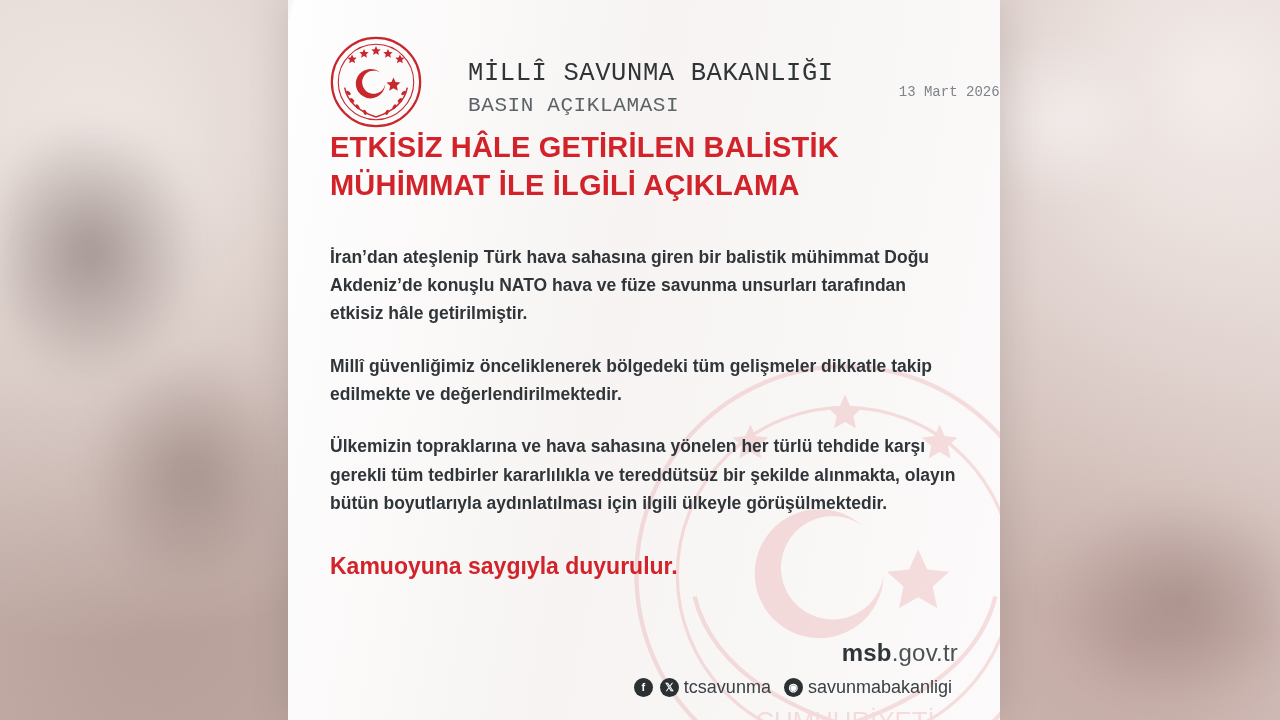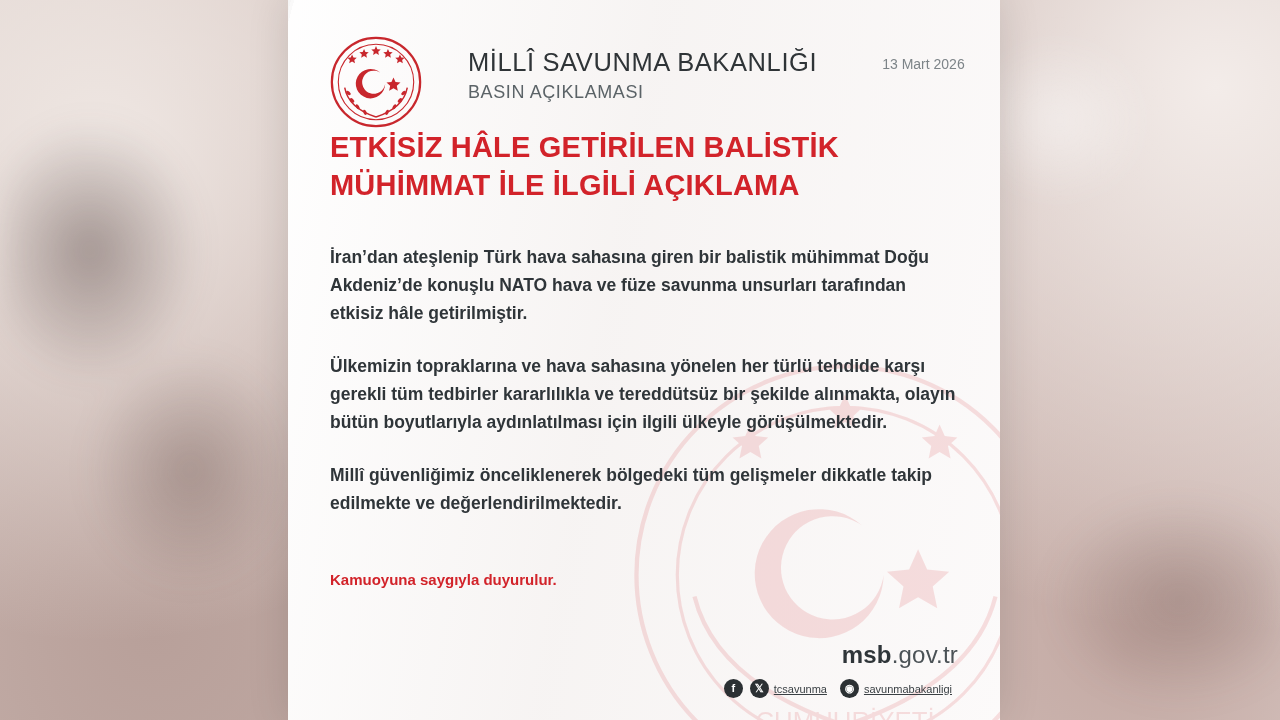--- a/index.html
+++ b/index.html
@@ -81,22 +81,23 @@
     position: relative;
     z-index: 2;
     padding: 34px 42px 0 42px;
     height: 100%;
     box-sizing: border-box;
   }
 
   
   .header {
     display: flex;
-    align-items: flex-start;
+    align-items: center;
     gap: 18px;
+    font-family: Liberation Mono, monospace;
   }
   .emblem {
     width: 92px;
     height: 92px;
     flex: 0 0 92px;
     margin-top: 2px;
   }
   .header-divider {
     width: 1px;
     align-self: stretch;
@@ -110,21 +111,21 @@
   }
   .ministry-name {
     font-size: 25.5px;
     letter-spacing: 0.6px;
     font-weight: 400;
     color: #2f3437;
     line-height: 1.15;
     white-space: nowrap;
   }
   .doc-type {
-    font-size: 18px;
+    font-size: 21px;
     letter-spacing: 0.6px;
     color: #5b6367;
     margin-top: 5px;
     font-weight: 400;
   }
   .doc-date {
     font-size: 14px;
     color: #7d8488;
     padding-top: 22px;
     white-space: nowrap;
@@ -147,23 +148,23 @@
     font-size: 17.5px;
     line-height: 1.62;
     font-weight: bold;
     max-width: 640px;
   }
   .body-text p {
     margin: 0 0 24px 0;
   }
   .closing {
     color: #d2232a;
-    font-size: 15px;
+    font-size: 23px;
     font-weight: bold;
-    margin-top: 54px;
+    margin-top: 36px;
   }
 
   
   .footer {
     position: absolute;
     right: 42px;
     bottom: 22px;
     text-align: right;
     z-index: 3;
   }
@@ -194,24 +195,23 @@
     background: #2b3033;
     display: inline-flex;
     align-items: center;
     justify-content: center;
     color: #fff;
     font-size: 11px;
     line-height: 1;
     font-weight: bold;
   }
   .shandle {
-    font-size: 11px;
+    font-size: 18px;
     color: #3a4044;
     margin-right: 6px;
-    text-decoration: underline;
   }
 </style>
 </head>
 <body>
 
 <div class="screen">
   <div class="backdrop"></div>
   <div class="backdrop-blobs"></div>
 
   <div class="card">
@@ -274,22 +274,22 @@
           <div class="doc-type">BASIN AÇIKLAMASI</div>
         </div>
 
         <div class="doc-date">13 Mart 2026</div>
       </div>
 
       <div class="headline">ETKİSİZ HÂLE GETİRİLEN BALİSTİK MÜHİMMAT İLE İLGİLİ AÇIKLAMA</div>
 
       <div class="body-text">
         <p>İran’dan ateşlenip Türk hava sahasına giren bir balistik mühimmat Doğu Akdeniz’de konuşlu NATO hava ve füze savunma unsurları tarafından etkisiz hâle getirilmiştir.</p>
+        <p>Millî güvenliğimiz önceliklenerek bölgedeki tüm gelişmeler dikkatle takip edilmekte ve değerlendirilmektedir.</p>
         <p>Ülkemizin topraklarına ve hava sahasına yönelen her türlü tehdide karşı gerekli tüm tedbirler kararlılıkla ve tereddütsüz bir şekilde alınmakta, olayın bütün boyutlarıyla aydınlatılması için ilgili ülkeyle görüşülmektedir.</p>
-        <p>Millî güvenliğimiz önceliklenerek bölgedeki tüm gelişmeler dikkatle takip edilmekte ve değerlendirilmektedir.</p>
       </div>
 
       <div class="closing">Kamuoyuna saygıyla duyurulur.</div>
     </div>
 
     <div class="footer">
       <div class="site">
         <b>msb</b><span class="tld">.gov.tr</span>
       </div>
       <div class="socials">

